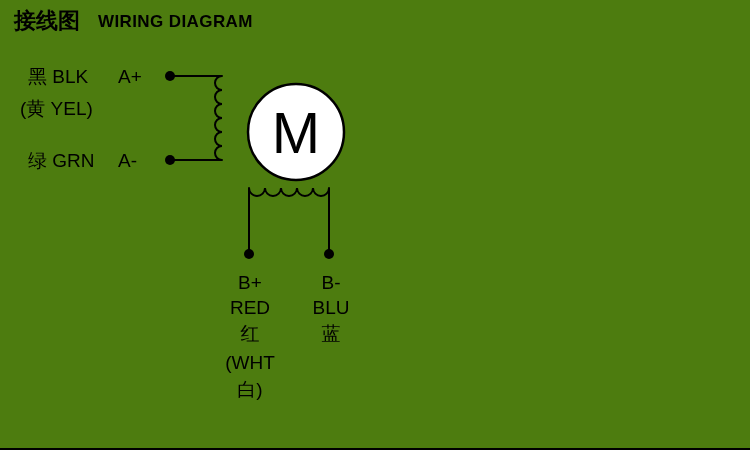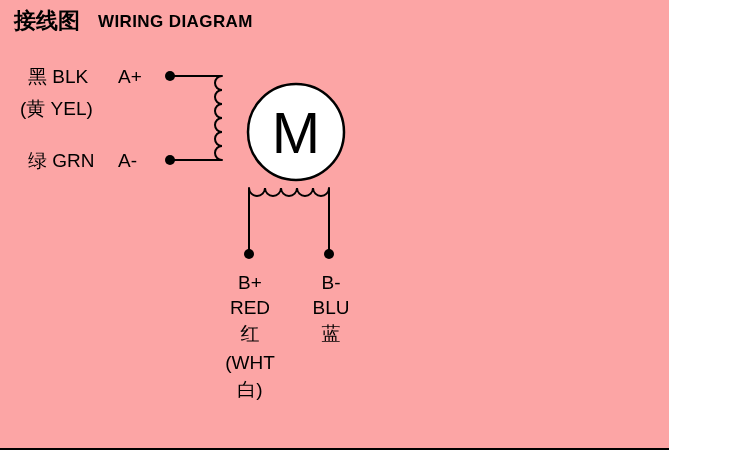--- a/index.html
+++ b/index.html
@@ -2,23 +2,23 @@
 <html><head>
 <meta charset="utf-8">
 <style>
   html, body {
     margin: 0;
     padding: 0;
     background: #ffffff;
   }
   .page {
     position: relative;
-    width: 669px;
+    width: 750px;
     height: 450px;
-    background: #fca5a5;
+    background: #4d7c0f;
     font-family: "Liberation Sans", "DejaVu Sans", sans-serif;
     overflow: hidden;
   }
   svg { display: block; }
   svg text {
     fill: #000000;
     font-family: "Liberation Sans", "DejaVu Sans", sans-serif;
   }
   .title-zh { font-size: 22px; font-weight: bold; }
   .title-en { font-size: 17px; font-weight: bold; letter-spacing: 0.4px; }

